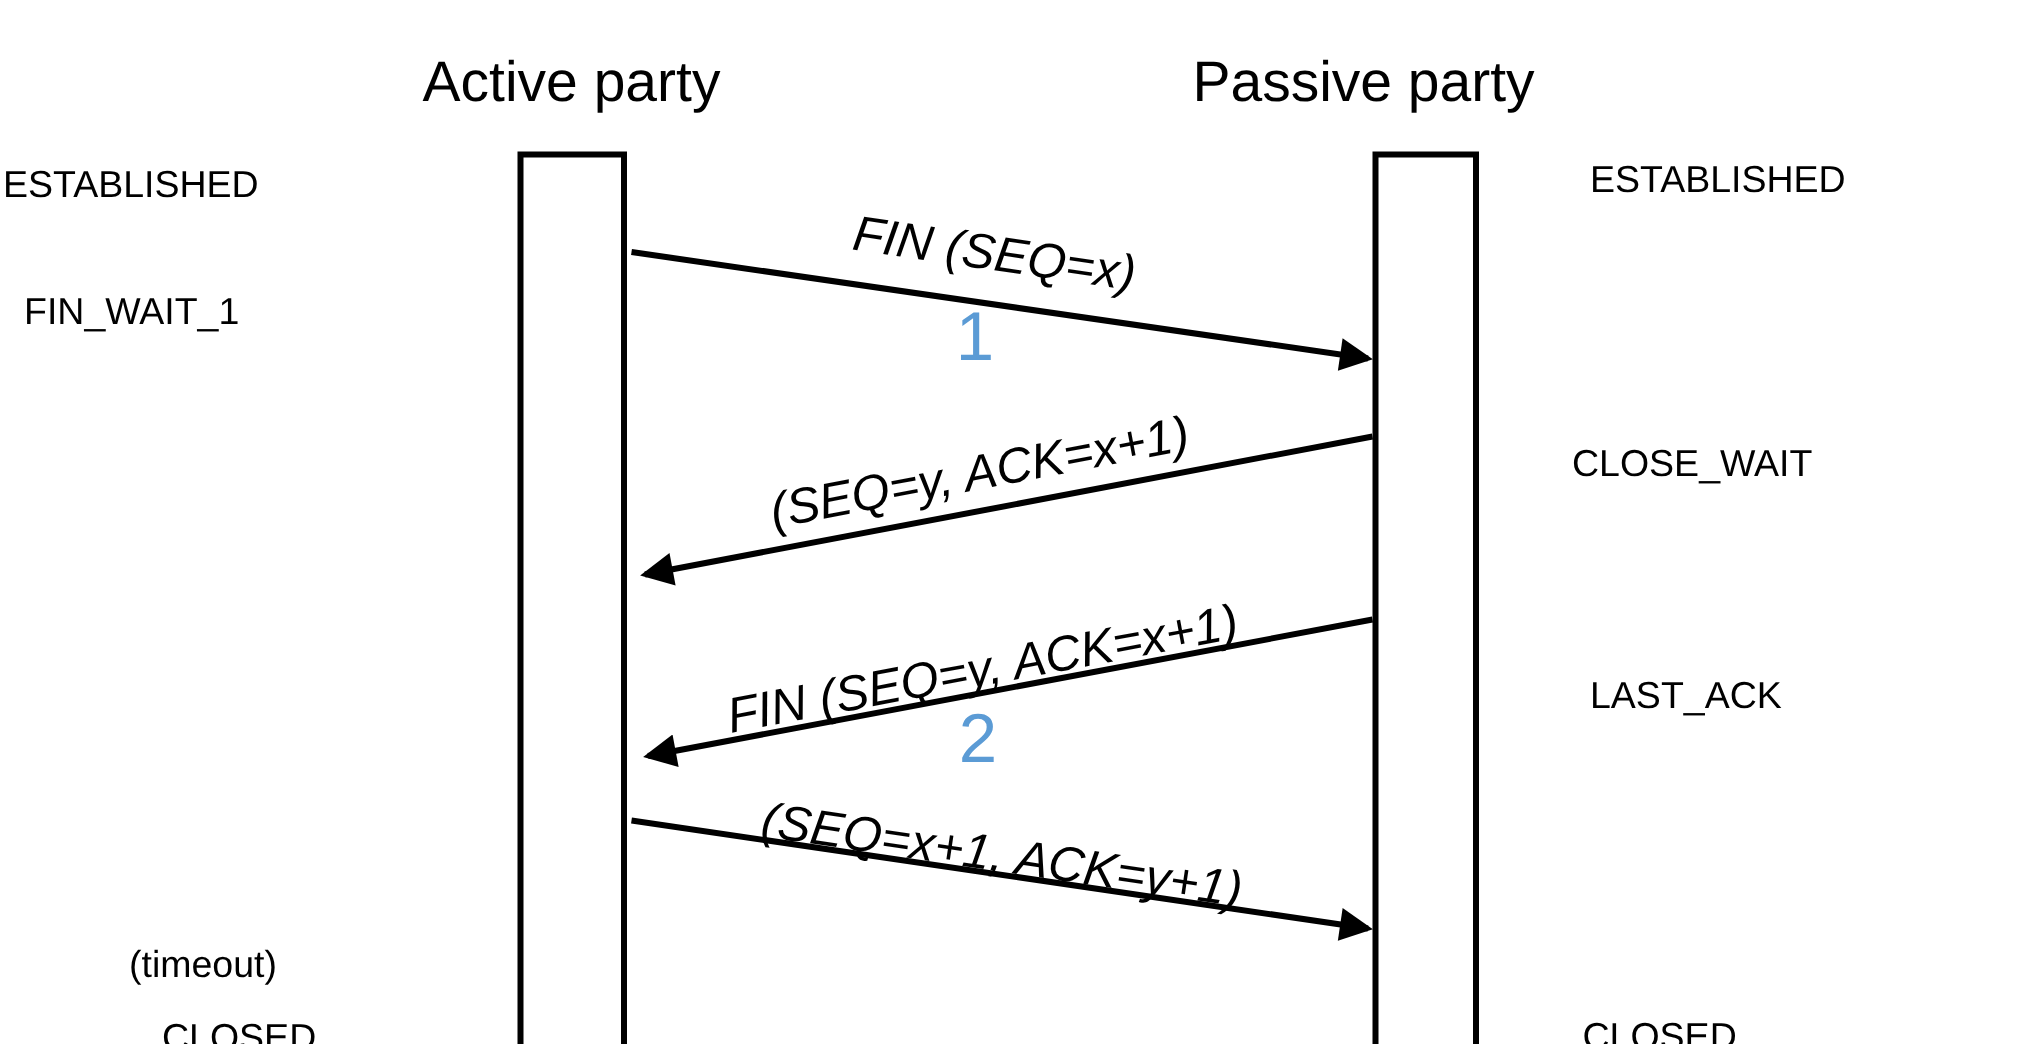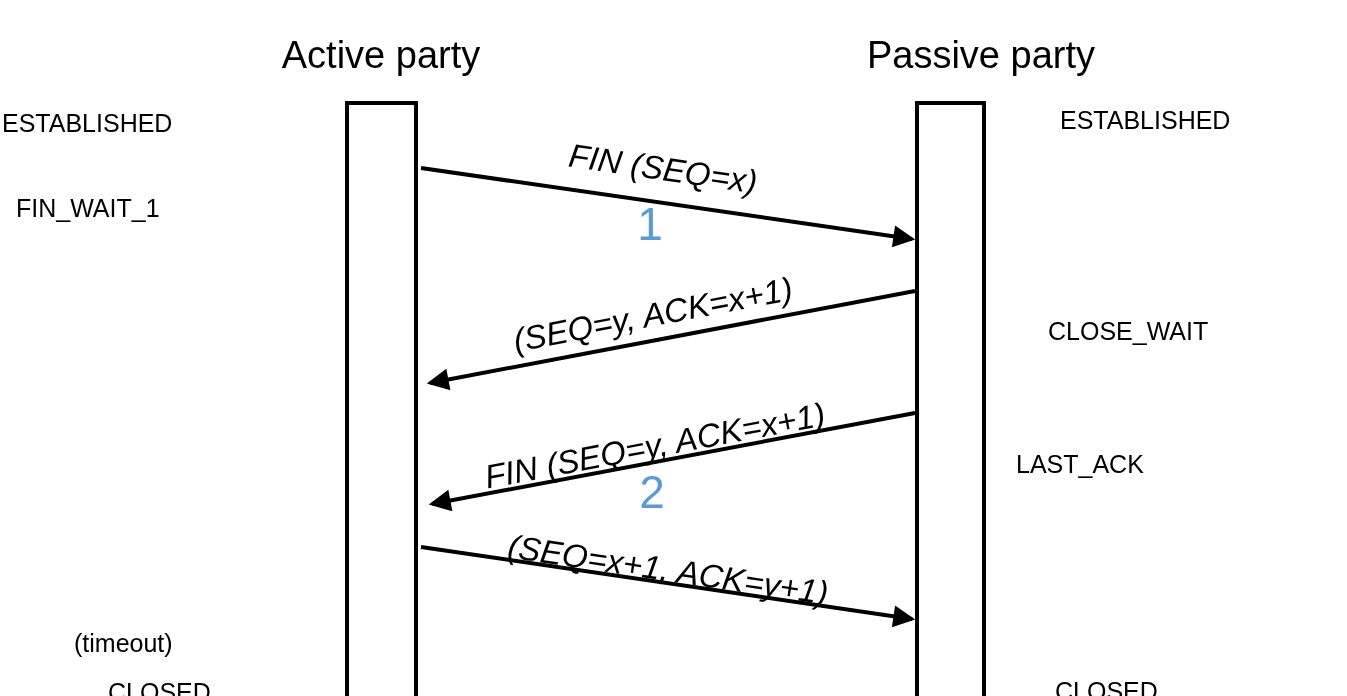--- a/index.html
+++ b/index.html
@@ -47,21 +47,21 @@
     color: #5b9bd5;
   }
   svg.arrows { position: absolute; left: 0; top: 0; }
 </style>
 </head>
 <body>
 
 <div id="stage">
 
   <div class="abs party-title" style="left:231px; top:2px;">Active party</div>
-  <div class="abs party-title" style="left:795px; top:2px;text-align:right;">Passive party</div>
+  <div class="abs party-title" style="left:759px; top:2px;">Passive party</div>
 
   <div class="abs lifeline-bar" style="left:345px; top:70px; width:73px; height:605px;"></div>
   <div class="abs lifeline-bar" style="left:915px; top:70px; width:71px; height:605px;"></div>
 
   <svg class="arrows" width="1347" height="696" viewBox="0 0 1347 696">
     <defs>
       <marker id="arrowhead" viewBox="0 0 10 10" refX="8.5" refY="5" markerWidth="7" markerHeight="5.5" orient="auto-start-reverse">
         <path d="M0,0 L10,5 L0,10 Z" fill="#000000"></path>
       </marker>
     </defs>
@@ -76,21 +76,21 @@
 
   <div class="abs msg-label" style="left:443px; top:261px; transform:rotate(-10.7deg);">(SEQ=y, ACK=x+1)</div>
 
   <div class="abs msg-label" style="left:445px; top:392px; transform:rotate(-10.6deg);">FIN (SEQ=y, ACK=x+1)</div>
   <div class="abs step-number" style="left:632px; top:436px;">2</div>
 
   <div class="abs msg-label" style="left:458px; top:516px; transform:rotate(8.4deg);">(SEQ=x+1, ACK=y+1)</div>
 
   <div class="abs state-label" style="left:2px;   top:70px;">ESTABLISHED</div>
   <div class="abs state-label" style="left:16px;  top:155px;">FIN_WAIT_1</div>
-  <div class="abs state-label" style="left:74px;  top:590px;">(timeout)</div>
+  <div class="abs state-label" style="left:86px;  top:590px;">(timeout)</div>
   <div class="abs state-label" style="left:108px; top:639px;">CLOSED</div>
 
   <div class="abs state-label" style="left:1060px; top:67px;">ESTABLISHED</div>
-  <div class="abs state-label" style="left:1048px; top:278px;">CLOSE_WAIT</div>
-  <div class="abs state-label" style="left:1016px; top:411px;">LAST_ACK</div>
+  <div class="abs state-label" style="left:1048px; top:256px;">CLOSE_WAIT</div>
+  <div class="abs state-label" style="left:1060px; top:411px;">LAST_ACK</div>
   <div class="abs state-label" style="left:1055px; top:638px;">CLOSED</div>
 
 </div>
 
 </body></html>

